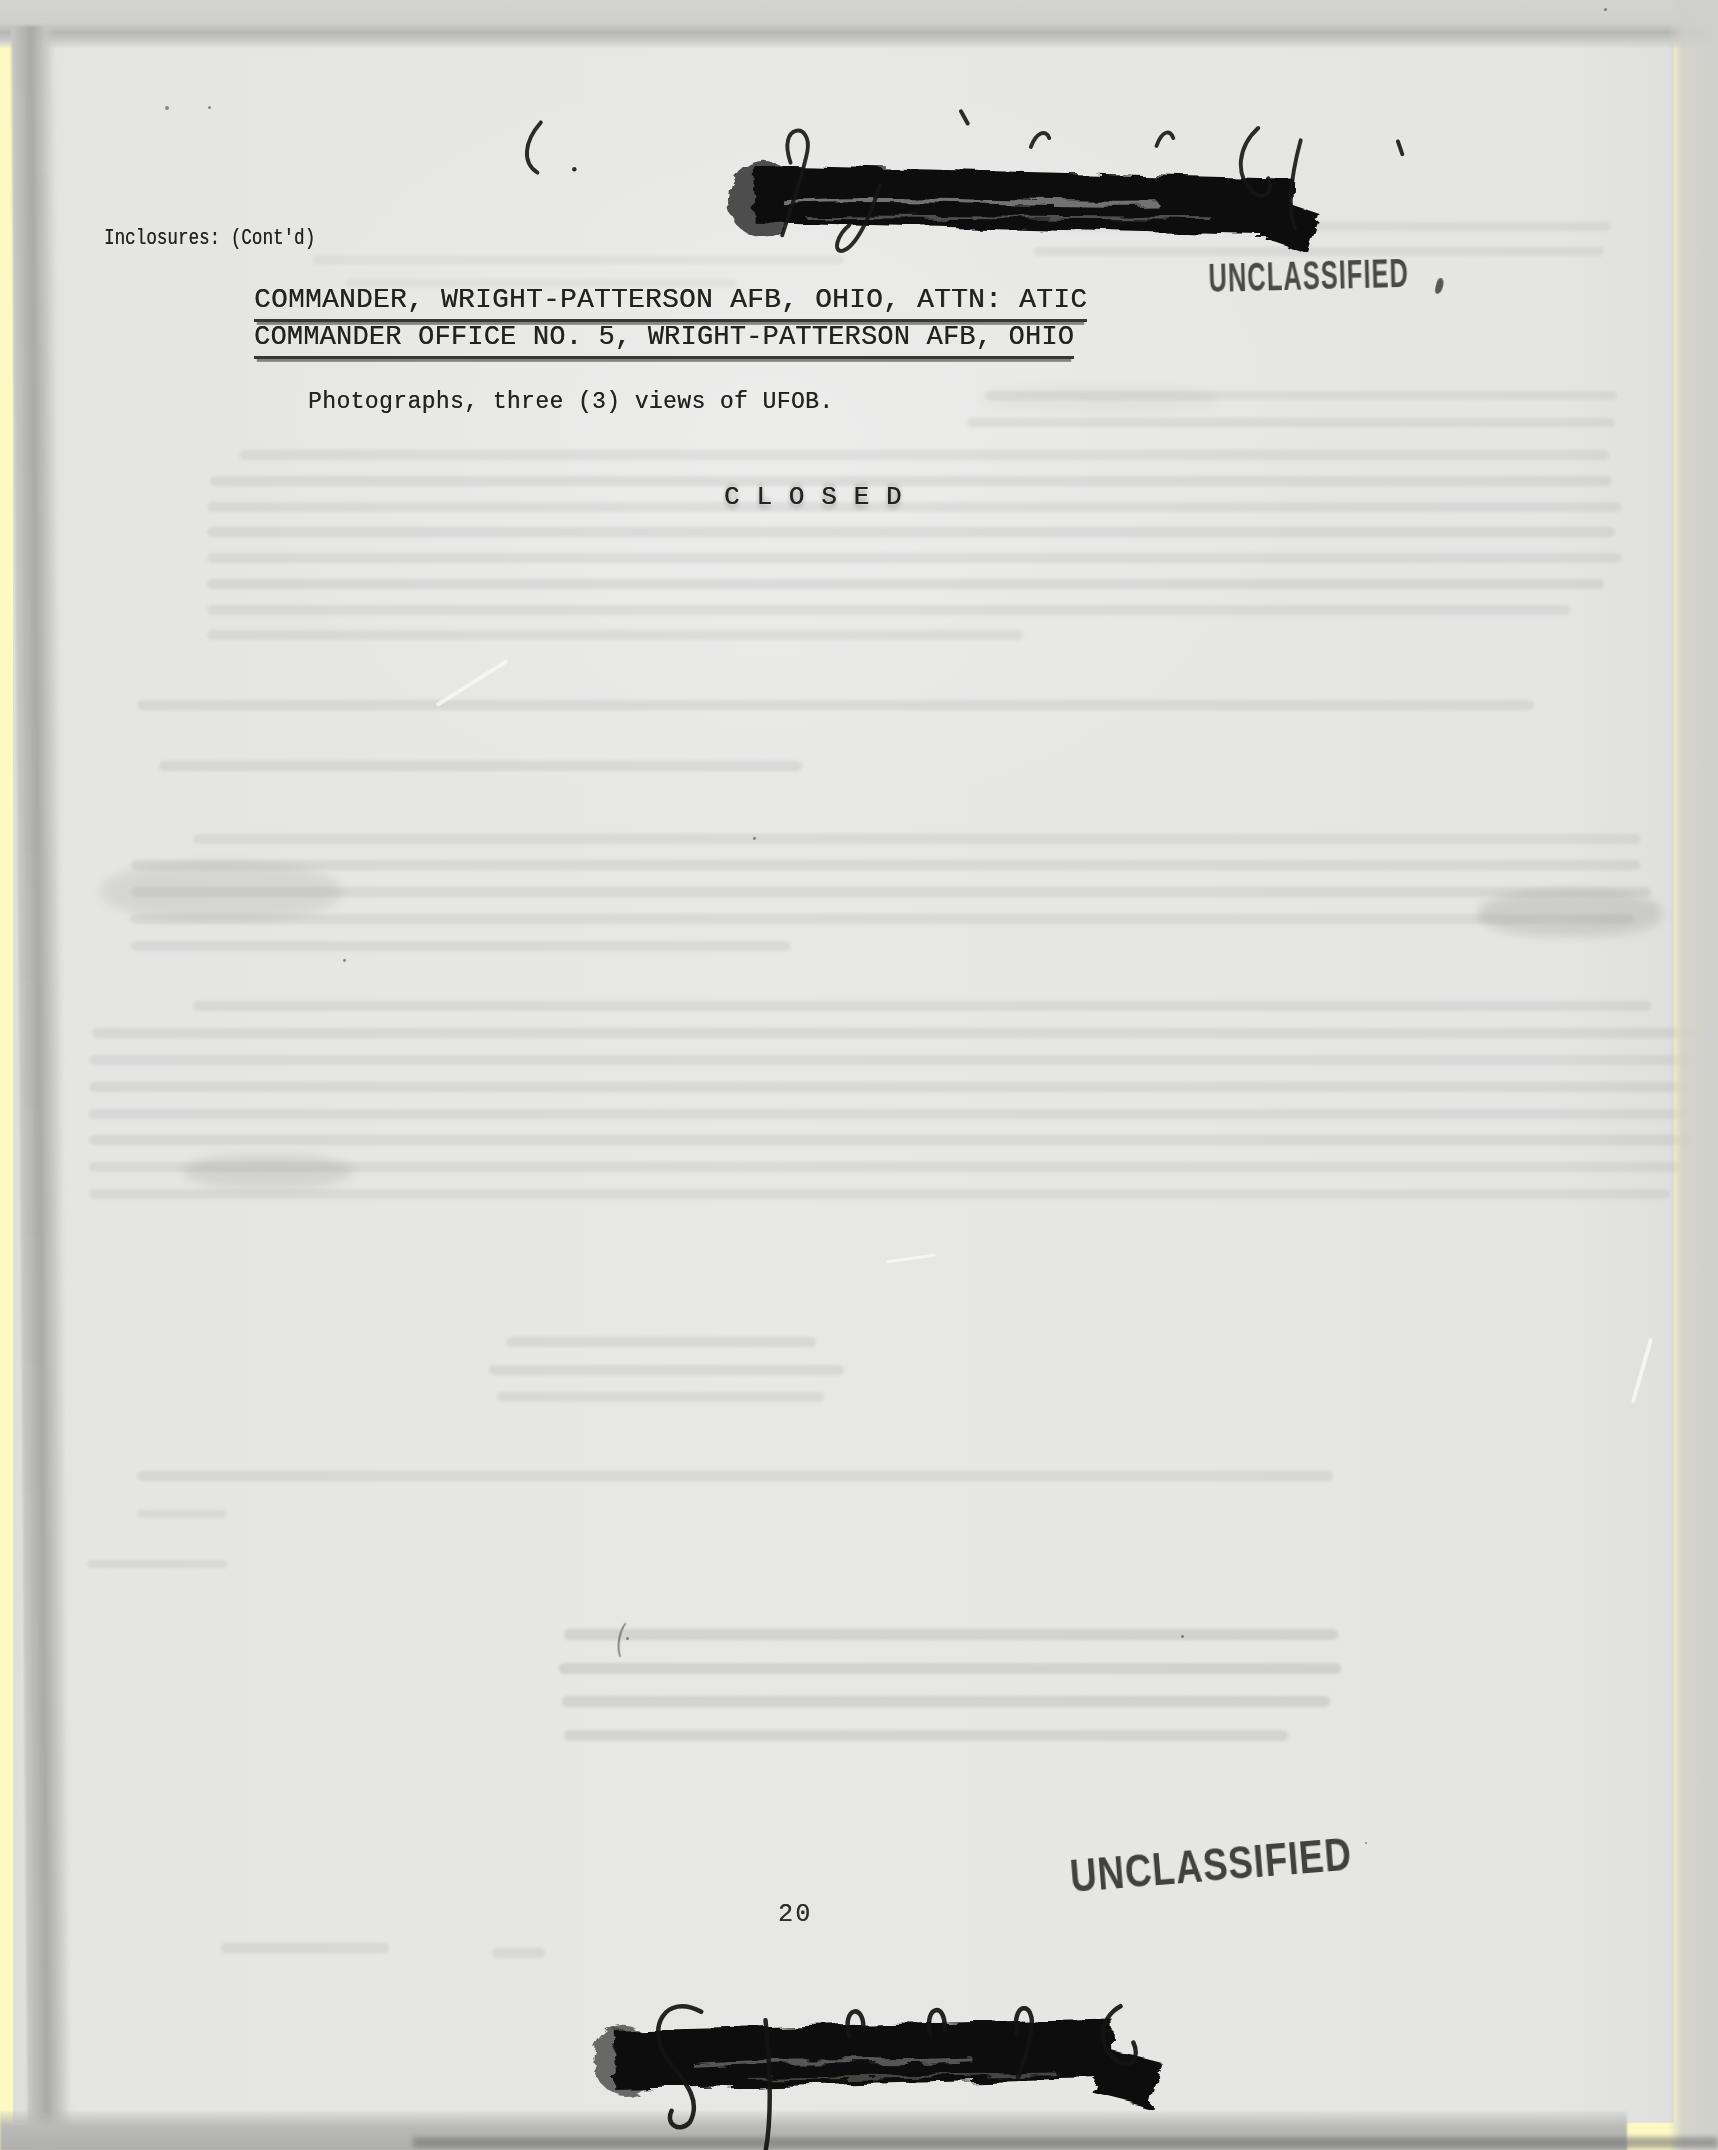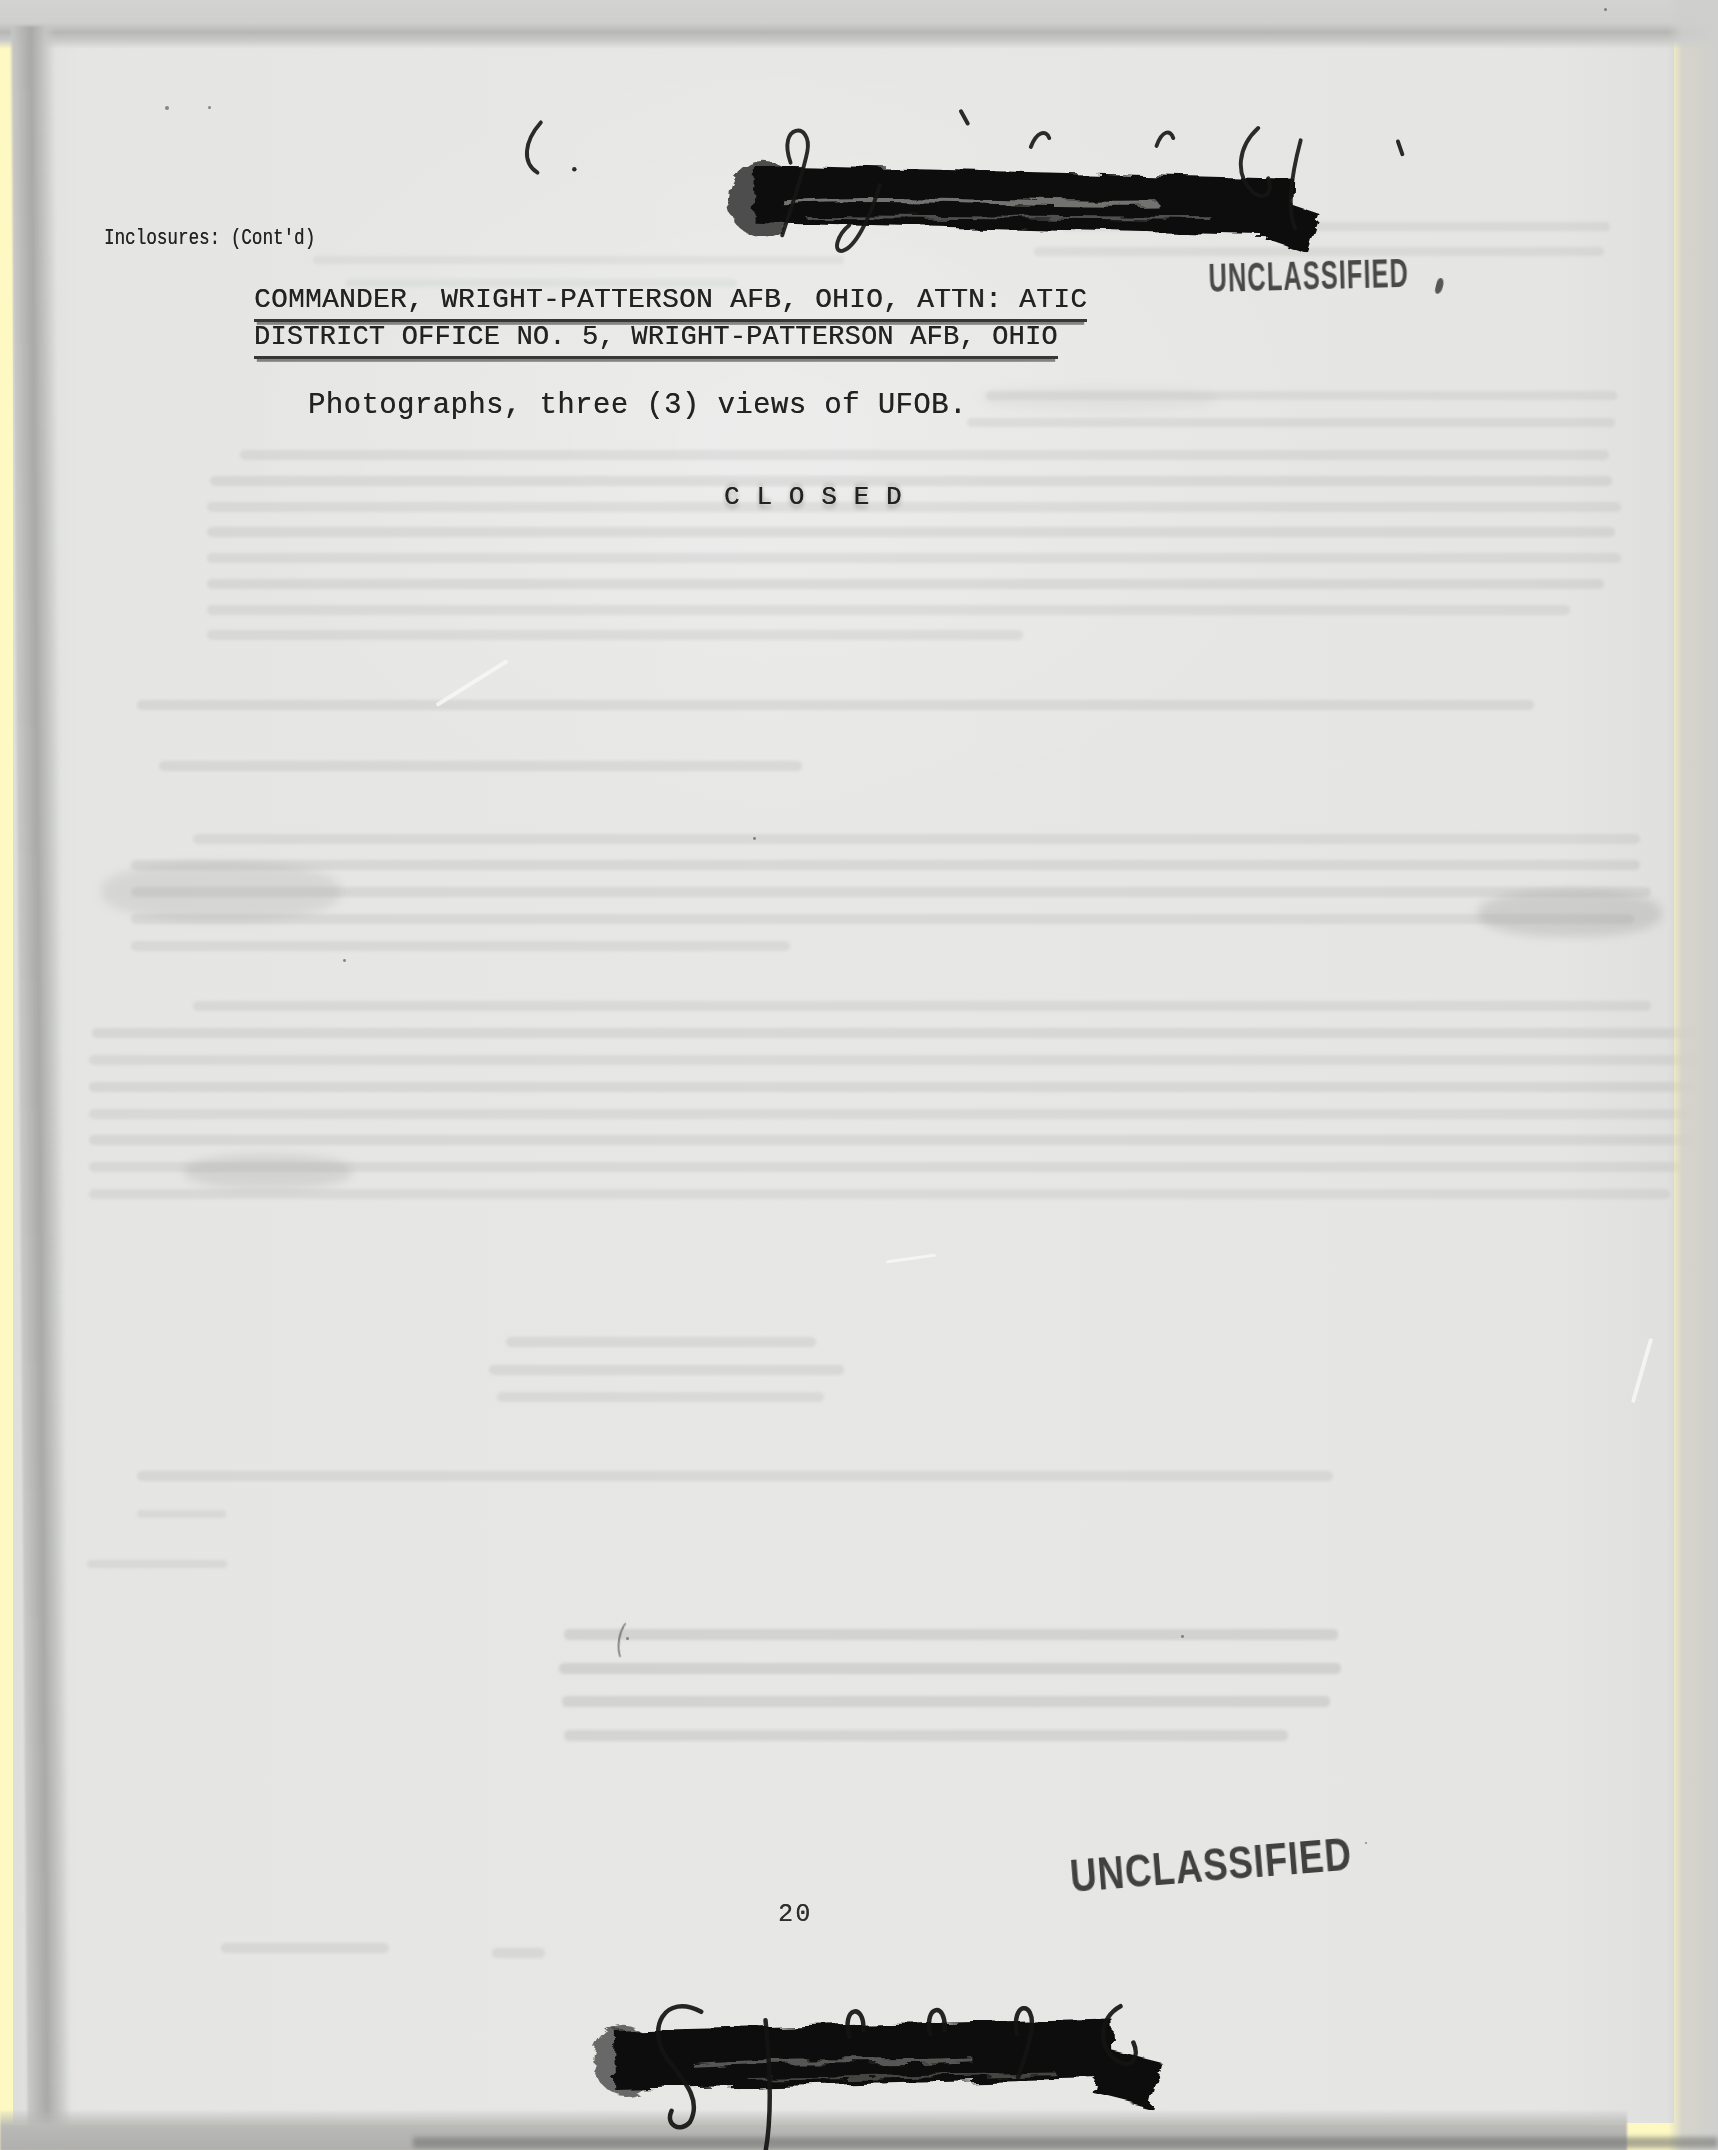--- a/index.html
+++ b/index.html
@@ -31,21 +31,21 @@
     position:absolute; color:#222220; line-height:1; white-space:pre;
     filter:blur(0.2px);
     text-shadow:0.3px 0.2px 0.4px rgba(30,30,28,.75);
   }
   #heading { left:104px; top:228px; font-size:22px; transform:scaleX(.8); transform-origin:left top; }
   #addr1 { left:254px; top:286px; font-size:28px; letter-spacing:0.2px; }
   #addr2 { left:254px; top:324px; font-size:27px; letter-spacing:0.2px; }
   .u { display:inline-block; padding-bottom:5px;
        border-bottom:3.4px solid rgba(30,30,28,.88);
        box-shadow:0 5.6px 0 -2.8px rgba(30,30,28,.5); }
-  #encl { left:308px; top:391px; font-size:29px; letter-spacing:0.4px; }
+  #encl { left:308px; top:391px; font-size:23px; letter-spacing:0.4px; }
   #closed { left:724px; top:484px; font-size:26px; letter-spacing:0.6px;
     text-shadow:0.3px 0.2px 0.4px rgba(30,30,28,.75),0 3.9px 4.5px rgba(40,40,38,.28),0 -2.8px 3.9px rgba(40,40,38,.2); }
   #pagenum { left:778px; top:1902px; font-size:25px; letter-spacing:2.2px; color:#2e2e2c; }
 
   .stamp { position:absolute; line-height:1; white-space:pre;
     font-family:"Liberation Sans","DejaVu Sans",sans-serif; font-weight:700; color:#2b2b29; }
   #stamp-top { left:1208px; top:258px; font-size:41px; letter-spacing:1.7px;
     transform:rotate(-1.5deg) scaleX(.62); transform-origin:left top;
     opacity:.82; filter:blur(0.4px) contrast(1.05); }
   #stamp-bottom { left:1072px; top:1853px; font-size:46px; letter-spacing:1.1px;
@@ -176,21 +176,21 @@
       <path d="M 625 95 C 612 42 655 36 650 88"></path>
       <path d="M 780 95 C 768 38 812 32 806 85 C 800 125 788 152 782 172"></path>
       <path d="M 965 45 C 928 65 922 115 958 142 C 985 160 1000 136 988 110"></path>
     </g>
   </svg>
 
   <div class="typed" id="heading">Inclosures: (Cont'd)</div>
 
   <div class="typed" id="addr1"><span class="u">COMMANDER, WRIGHT-PATTERSON AFB, OHIO, ATTN: ATIC</span></div>
 
-  <div class="typed" id="addr2"><span class="u">DISTRICT OFFICE NO. 5, WRIGHT-PATTERSON AFB, OHIO</span></div>
+  <div class="typed" id="addr2"><span class="u">COMMANDER OFFICE NO. 5, WRIGHT-PATTERSON AFB, OHIO</span></div>
 
   <div class="typed" id="encl">Photographs, three (3) views of UFOB.</div>
 
   <div class="typed" id="closed">C L O S E D</div>
 
   <div class="stamp" id="stamp-top">UNCLASSIFIED</div>
   <div id="comma-fleck"></div>
 
   <div class="stamp" id="stamp-bottom">UNCLASSIFIED</div>
 

